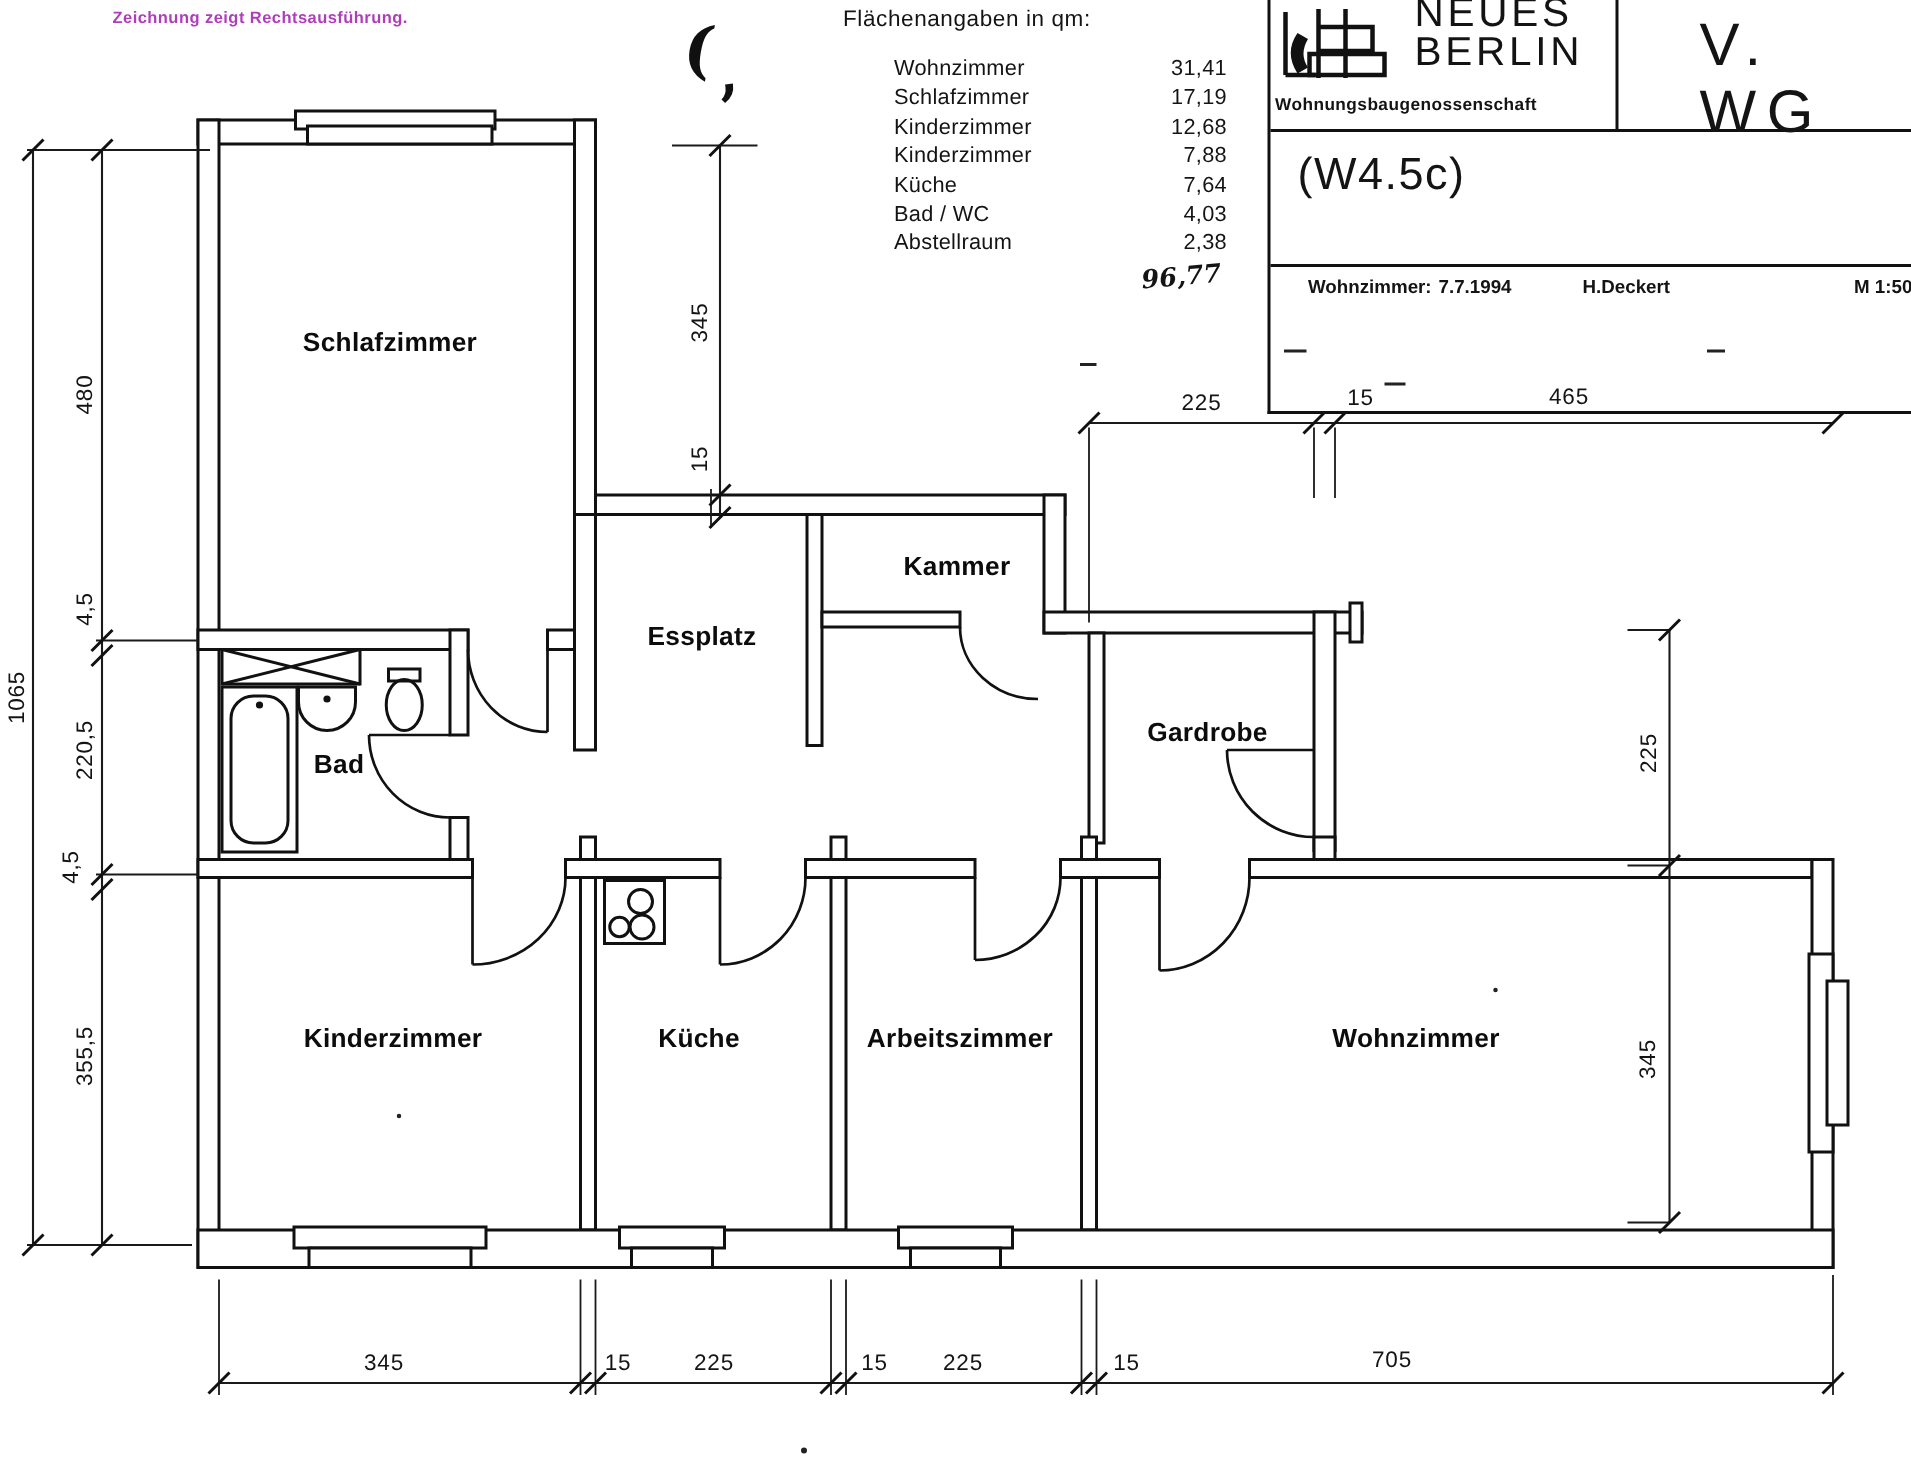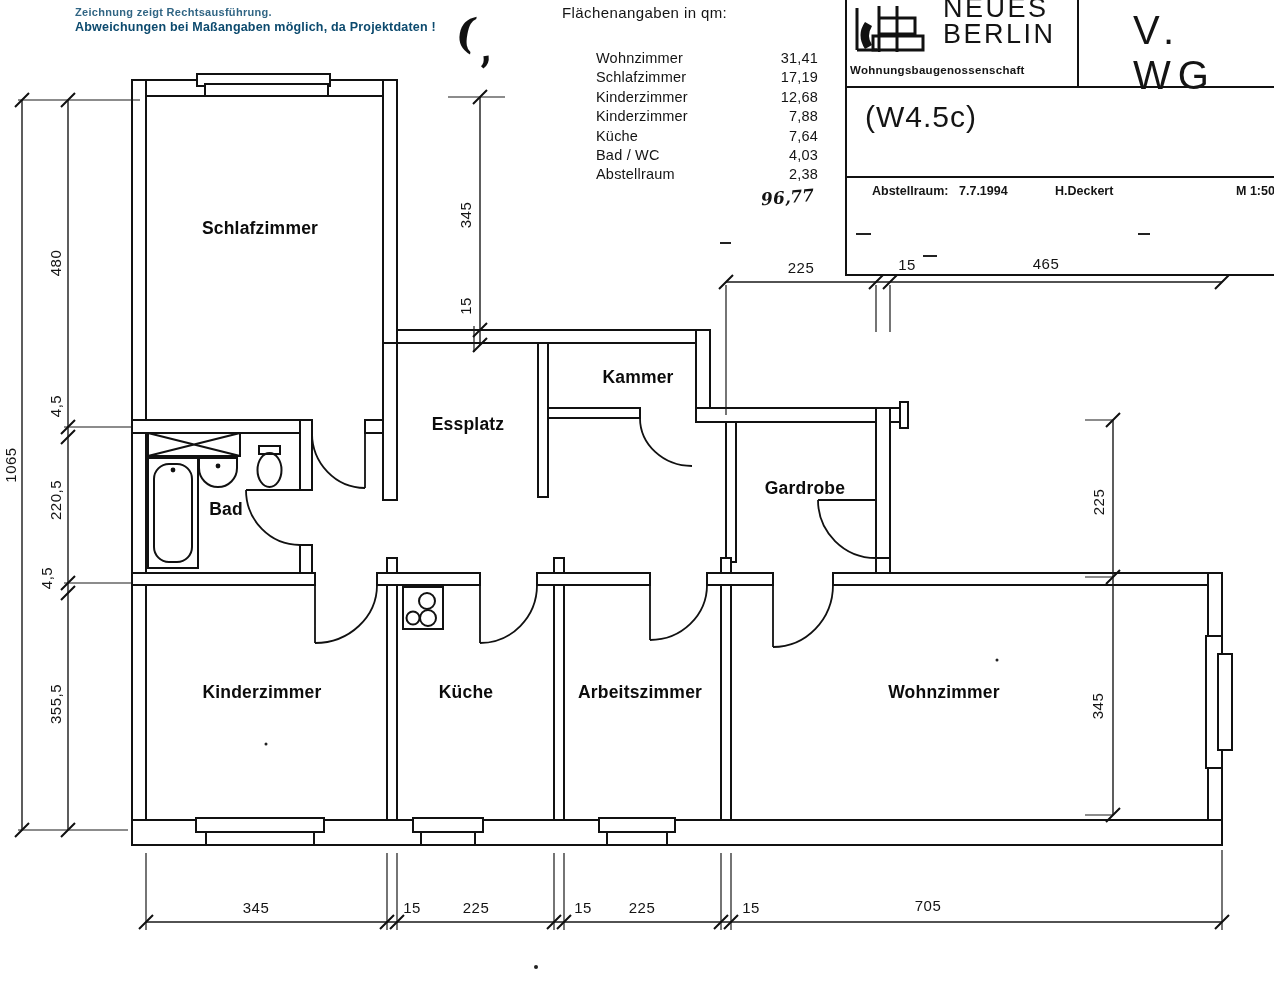--- a/index.html
+++ b/index.html
@@ -9,28 +9,28 @@
   .wall{fill:#fff;stroke:#111;stroke-width:2;}
   .win{fill:#fff;stroke:#111;stroke-width:2;}
   .fix{fill:none;stroke:#111;stroke-width:2;}
   .door{fill:none;stroke:#111;stroke-width:1.8;}
   .dimline{fill:none;stroke:#1a1a1a;stroke-width:1.4;}
   .extline{fill:none;stroke:#1a1a1a;stroke-width:1.2;}
   .tick{fill:none;stroke:#111;stroke-width:2;}
   .stray{fill:none;stroke:#222;stroke-width:2;}
   text.dim{font-family:"Liberation Sans",sans-serif;font-size:15px;fill:#141414;letter-spacing:.5px;}
   text.room{font-family:"Liberation Sans",sans-serif;font-size:17.5px;font-weight:bold;fill:#0c0c0c;letter-spacing:.2px;}
-  .disclaimer{position:absolute;left:75px;top:6px;color:#0c4a6e;}
+  .disclaimer{position:absolute;left:75px;top:6px;color:#a21caf;}
   .disclaimer .l1{font-size:11px;font-weight:600;letter-spacing:.3px;opacity:.85;}
   .disclaimer .l2{font-size:12.5px;font-weight:700;letter-spacing:.2px;margin-top:2px;}
   .hand{position:absolute;font-family:"DejaVu Serif",serif;color:#101010;}
   .hand.paren{left:456px;top:8px;font-size:42px;transform:rotate(10deg);font-weight:bold;}
   .hand.comma{left:478px;top:26px;font-size:38px;transform:rotate(-8deg);font-weight:bold;}
   .areas{position:absolute;left:562px;top:4px;width:256px;}
-  .areas .title{font-size:15px;font-weight:500;letter-spacing:.4px;margin-bottom:28px;}
+  .areas .title{font-size:15px;font-weight:500;letter-spacing:.4px;margin-bottom:16px;}
   .areas .row{display:flex;justify-content:space-between;font-size:14.5px;line-height:19.4px;letter-spacing:.2px;}
   .areas .row .lbl{padding-left:34px;}
   .areas .row .val{font-weight:500;}
   .areas .row.last .val{border-bottom:2px solid #111;padding:0 3px 1px 3px;}
   .areas .total{display:flex;justify-content:flex-end;padding-right:4px;margin-top:2px;}
   .areas .total .val{font-family:"DejaVu Serif",serif;font-style:italic;font-size:17px;font-weight:bold;transform:rotate(-5deg);}
   .tblock{position:absolute;left:845px;top:0;width:429px;height:276px;border-left:2px solid #111;border-bottom:2px solid #111;box-sizing:border-box;}
   .tblock .hline1{position:absolute;left:0;top:86px;width:100%;height:2px;background:#111;}
   .tblock .hline2{position:absolute;left:0;top:176px;width:100%;height:2px;background:#111;}
   .tblock .vdiv{position:absolute;left:230px;top:0;width:2px;height:86px;background:#111;}
@@ -188,21 +188,20 @@
     <g>
       <path class="stray" d="M856,234 H871 M923,256 H937 M1138,234 H1150 M720,243 H731"></path>
       <circle cx="266" cy="744" r="1.5" fill="#222"></circle>
       <circle cx="997" cy="660" r="1.5" fill="#222"></circle>
       <circle cx="536" cy="967" r="2" fill="#222"></circle>
     </g>
   </svg>
 
   <div class="disclaimer">
     <div class="l1">Zeichnung zeigt Rechtsausführung.</div>
-    <div class="l2">Abweichungen bei Maßangaben möglich, da Projektdaten !</div>
   </div>
   <div class="hand paren">(</div>
   <div class="hand comma">,</div>
 
   <div class="areas">
     <div class="title">Flächenangaben in qm:</div>
     <div class="row">
       <span class="lbl">Wohnzimmer</span>
       <span class="val">31,41</span>
     </div>
@@ -257,20 +256,20 @@
       <div>BERLIN</div>
     </div>
     <div class="logosub">Wohnungsbaugenossenschaft</div>
     <div class="unit">V. WG</div>
 
     <div class="trow">
       <span>(W4.5c)</span>
     </div>
 
     <div class="meta">
-      <span class="m1">Abstellraum:</span>
+      <span class="m1">Wohnzimmer:</span>
       <span class="m2">7.7.1994</span>
       <span class="m3">H.Deckert</span>
       <span class="m4">M 1:50</span>
     </div>
   </div>
 
 </div>
 
 </body></html>

